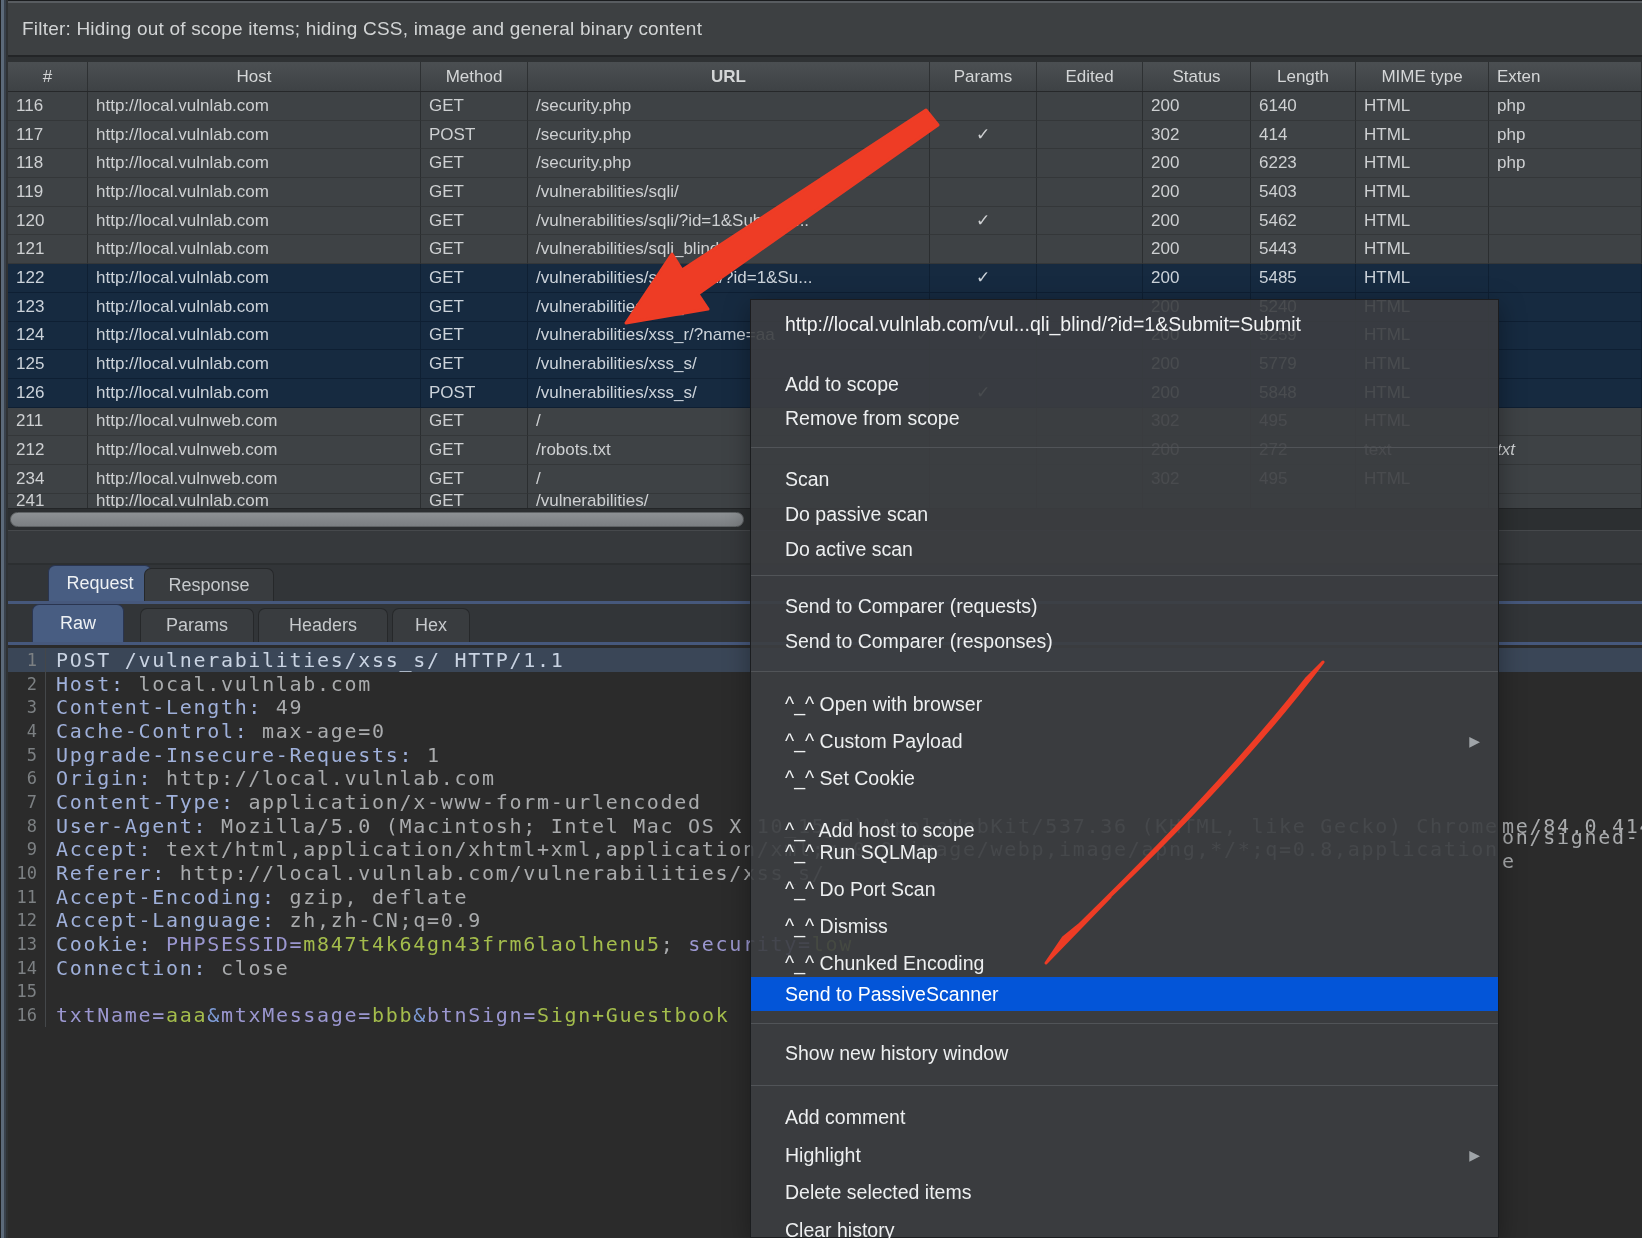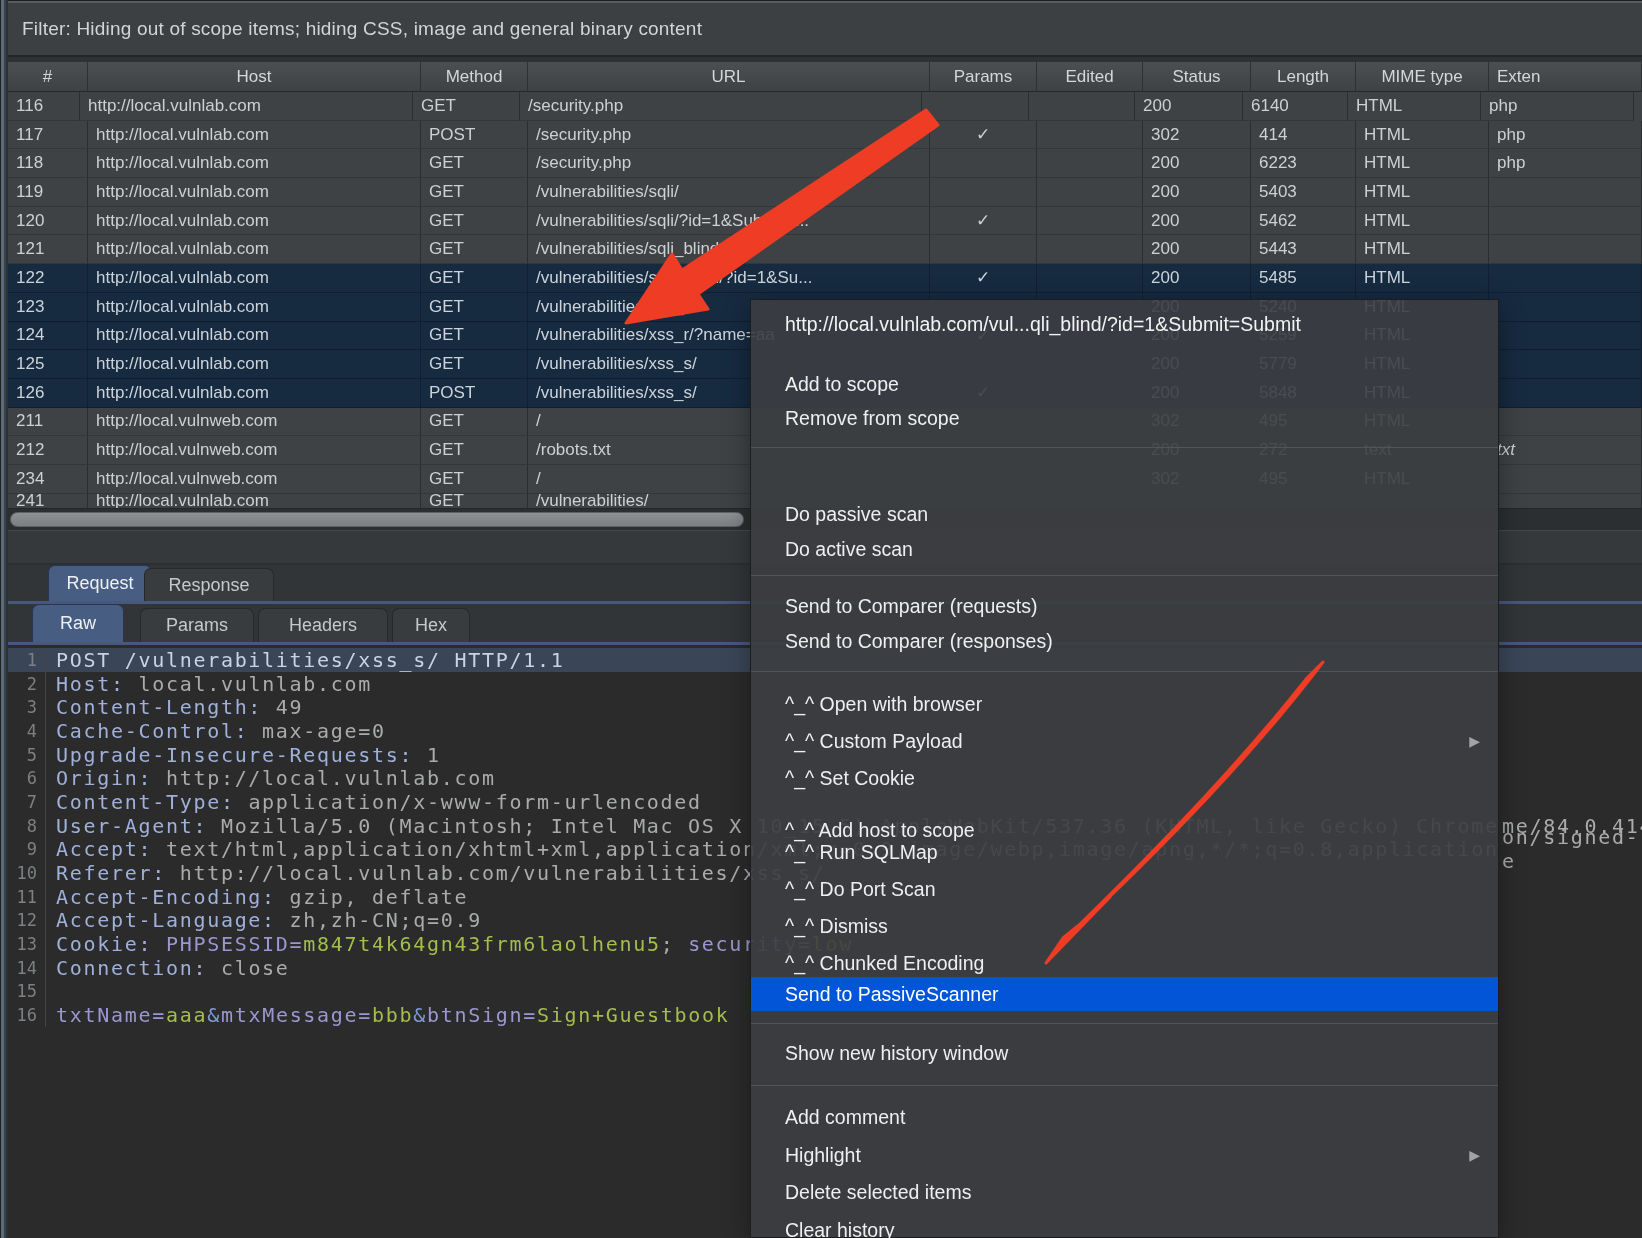--- a/index.html
+++ b/index.html
@@ -83,31 +83,31 @@
 
   <div class="filter-bar">
     <span>Filter: Hiding out of scope items;  hiding CSS, image and general binary content</span>
   </div>
 
   <div class="table-pane">
     <div class="t-header" id="table-header">
         <div class="hcell" style="width: 80px;">#</div>
         <div class="hcell" style="width: 333px;">Host</div>
         <div class="hcell" style="width: 107px;">Method</div>
-        <div class="hcell" style="width: 402px;">URL</div>
+        <div class="hcell" style="width: 402px; font-weight: bold;">URL</div>
         <div class="hcell" style="width: 107px;">Params</div>
         <div class="hcell" style="width: 106px;">Edited</div>
         <div class="hcell" style="width: 108px;">Status</div>
         <div class="hcell" style="width: 105px;">Length</div>
         <div class="hcell" style="width: 133px;">MIME type</div>
         <div class="hcell left" style="width: 153px;">Exten</div>
       </div>
     <div id="table-body">
         <div class="t-row">
-          <div class="t-cell" style="width: 72px;">116</div>
+          <div class="t-cell" style="width: 80px;">116</div>
           <div class="t-cell" style="width: 333px;">http://local.vulnlab.com</div>
           <div class="t-cell" style="width: 107px;">GET</div>
           <div class="t-cell" style="width: 402px;">/security.php</div>
           <div class="t-cell center" style="width: 107px;"></div>
           <div class="t-cell" style="width: 106px;"></div>
           <div class="t-cell" style="width: 108px;">200</div>
           <div class="t-cell" style="width: 105px;">6140</div>
           <div class="t-cell" style="width: 133px;">HTML</div>
           <div class="t-cell" style="width: 153px;">php</div>
         </div>
@@ -334,20 +334,21 @@
 
   <div class="menu" id="menu">
       <div class="m-title" style="top: 4px;">http://local.vulnlab.com/vul...qli_blind/?id=1&amp;Submit=Submit</div>
       <div class="m-sep" style="top: 147px;"></div>
       <div class="m-sep" style="top: 275px;"></div>
       <div class="m-sep" style="top: 371px;"></div>
       <div class="m-sep" style="top: 723px;"></div>
       <div class="m-sep" style="top: 785px;"></div>
       <div class="m-item" style="top: 67px;">Add to scope</div>
       <div class="m-item" style="top: 101px;">Remove from scope</div>
+      <div class="m-item" style="top: 162px;">Scan</div>
       <div class="m-item" style="top: 197px;">Do passive scan</div>
       <div class="m-item" style="top: 232px;">Do active scan</div>
       <div class="m-item" style="top: 289px;">Send to Comparer (requests)</div>
       <div class="m-item" style="top: 324px;">Send to Comparer (responses)</div>
       <div class="m-item" style="top: 387px;">^_^ Open with browser</div>
       <div class="m-item" style="top: 424px;">^_^ Custom Payload<span class="m-arrow">▶</span></div>
       <div class="m-item" style="top: 461px;">^_^ Set Cookie</div>
       <div class="m-item" style="top: 513px;">^_^ Add host to scope</div>
       <div class="m-item" style="top: 535px;">^_^ Run SQLMap</div>
       <div class="m-item" style="top: 572px;">^_^ Do Port Scan</div>

